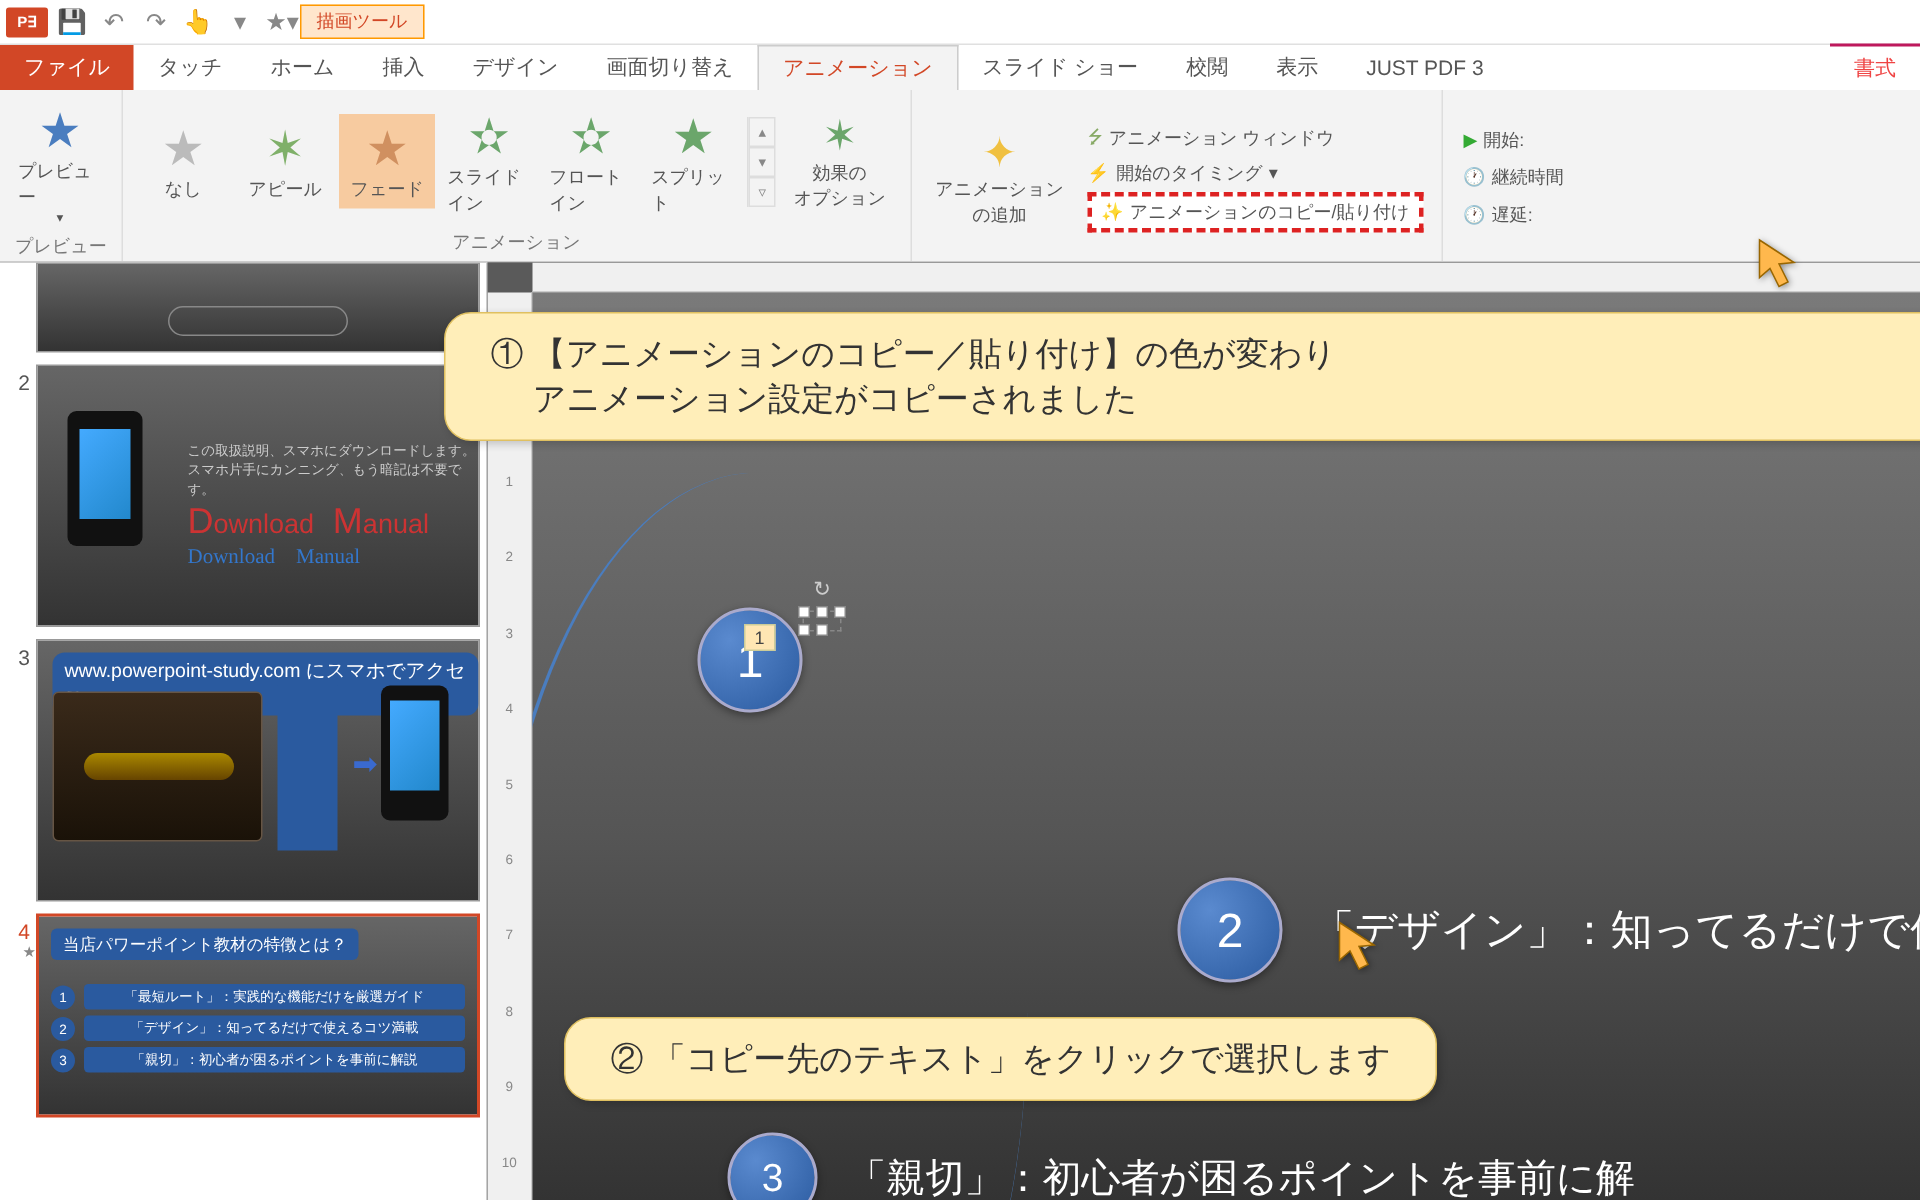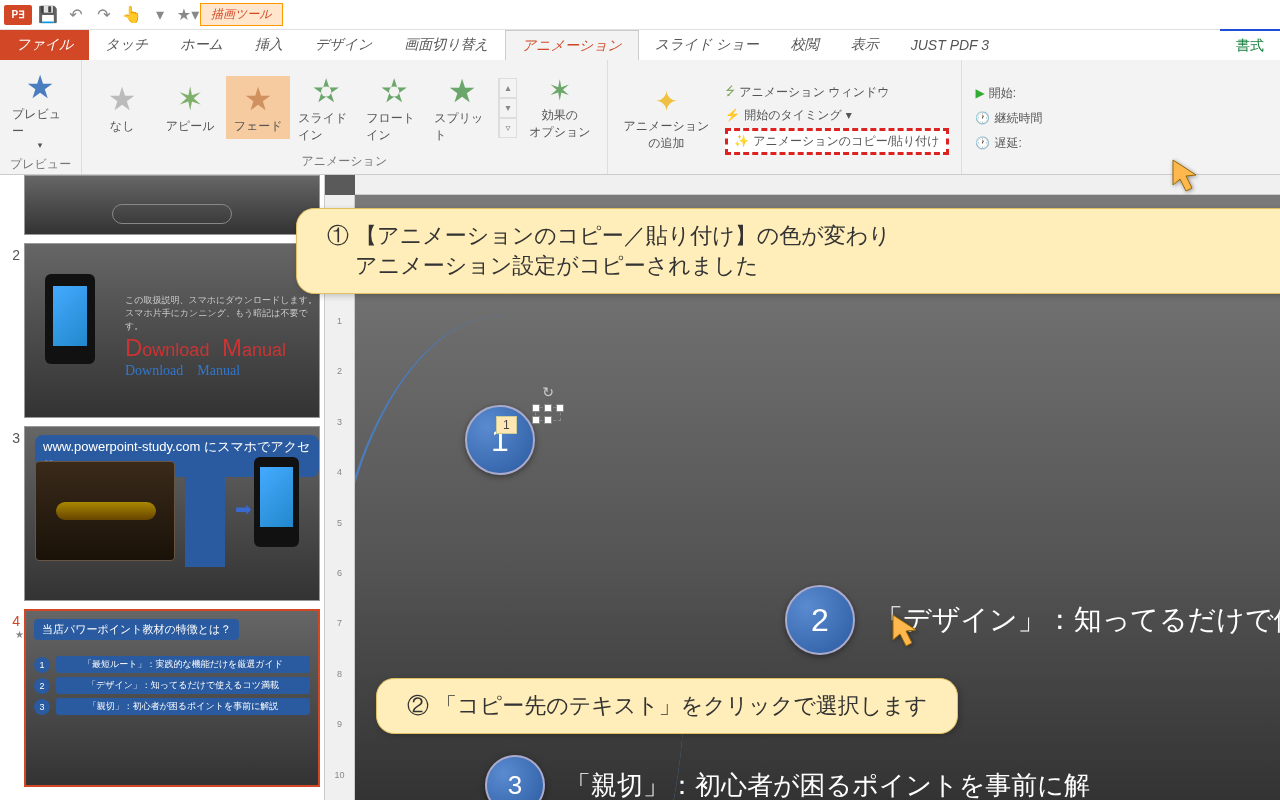--- a/index.html
+++ b/index.html
@@ -3,28 +3,28 @@
 <meta charset="utf-8">
 <style>
 * { margin: 0; padding: 0; box-sizing: border-box; font-family: "Meiryo", "Yu Gothic", sans-serif; }
 body { background: #fff; overflow: hidden; width: 1280px; height: 800px; position: relative; }
 
 .titlebar { height: 30px; background: #fff; display: flex; align-items: center; border-bottom: 1px solid #e0e0e0; }
 .titlebar .qat { display: flex; align-items: center; gap: 4px; padding-left: 4px; }
 .qat-icon { width: 24px; height: 24px; display: flex; align-items: center; justify-content: center; color: #888; }
 .ppt-icon { width: 28px; height: 20px; background: #d24726; color: #fff; font-size: 10px; font-weight: bold; display: flex; align-items: center; justify-content: center; border-radius: 2px; }
 .titlebar .title { flex: 1; text-align: center; font-size: 14px; color: #666; }
-.drawing-tools { background: #ffe6cc; border: 1px solid #f90; padding: 2px 10px; font-size: 12px; color: #d24726; margin-right: 4px; font-style: italic; }
+.drawing-tools { background: #ffe6cc; border: 1px solid #f90; padding: 2px 10px; font-size: 12px; color: #d24726; margin-right: 4px; }
 
 .tabbar { height: 30px; display: flex; align-items: stretch; background: #fff; }
-.tab { padding: 6px 16px; font-size: 14px; color: #555; cursor: pointer; display: flex; align-items: center; font-style: italic; }
+.tab { padding: 6px 16px; font-size: 14px; color: #555; cursor: pointer; display: flex; align-items: center; }
 .tab.file { background: #d24726; color: #fff; }
 .tab.active { color: #d24726; border: 1px solid #ccc; border-bottom: none; background: #f3f3f3; }
 .extra-tabs { margin-left: auto; display: flex; align-items: center; }
-.extra-format { padding: 6px 16px; font-size: 14px; color: #15803d; border-top: 2px solid #1d4ed8; }
+.extra-format { padding: 6px 16px; font-size: 14px; color: #ef4444; border-top: 2px solid #be185d; }
 
 .ribbon { height: 115px; background: #f3f3f3; border-bottom: 1px solid #ccc; display: flex; }
 .ribbon-group { border-right: 1px solid #ddd; padding: 4px 8px 2px; display: flex; flex-direction: column; }
 .group-body { flex: 1; display: flex; align-items: center; gap: 4px; }
 .group-label { text-align: center; font-size: 12px; color: #777; padding: 2px; position: relative; }
 
 .big-btn { width: 64px; display: flex; flex-direction: column; align-items: center; font-size: 12px; color: #555; cursor: pointer; padding: 4px; }
 .big-btn .star { font-size: 32px; color: #bbb; }
 .big-btn.preview .star { color: #4a7dbf; }
 .big-btn.appeal .star { color: #7fb069; }
@@ -249,21 +249,21 @@
         <div style="position:absolute;right:20px;top:30px;width:45px;height:90px;background:#111;border-radius:6px"></div>
         <div style="position:absolute;right:26px;top:40px;width:33px;height:60px;background:linear-gradient(135deg,#4af,#28c)"></div>
       </div>
     </div>
 
     <div class="thumb-item">
       <div style="display:flex;flex-direction:column;align-items:flex-end;width:20px">
         <div class="thumb-num active" style="width:auto">4</div>
         <div class="thumb-star">★</div>
       </div>
-      <div class="thumb-slide active" style="height:178px">
+      <div class="thumb-slide active" style="height:136px">
         <div class="thumb-content">
           <div class="tc-title-bar">当店パワーポイント教材の特徴とは？</div>
           <div style="margin-top:10px">
             <div class="tc-row">
                 <div class="tc-circle">1</div>
                 <div class="tc-text">「最短ルート」：実践的な機能だけを厳選ガイド</div>
               </div>
             <div class="tc-row">
                 <div class="tc-circle">2</div>
                 <div class="tc-text">「デザイン」：知ってるだけで使えるコツ満載</div>

